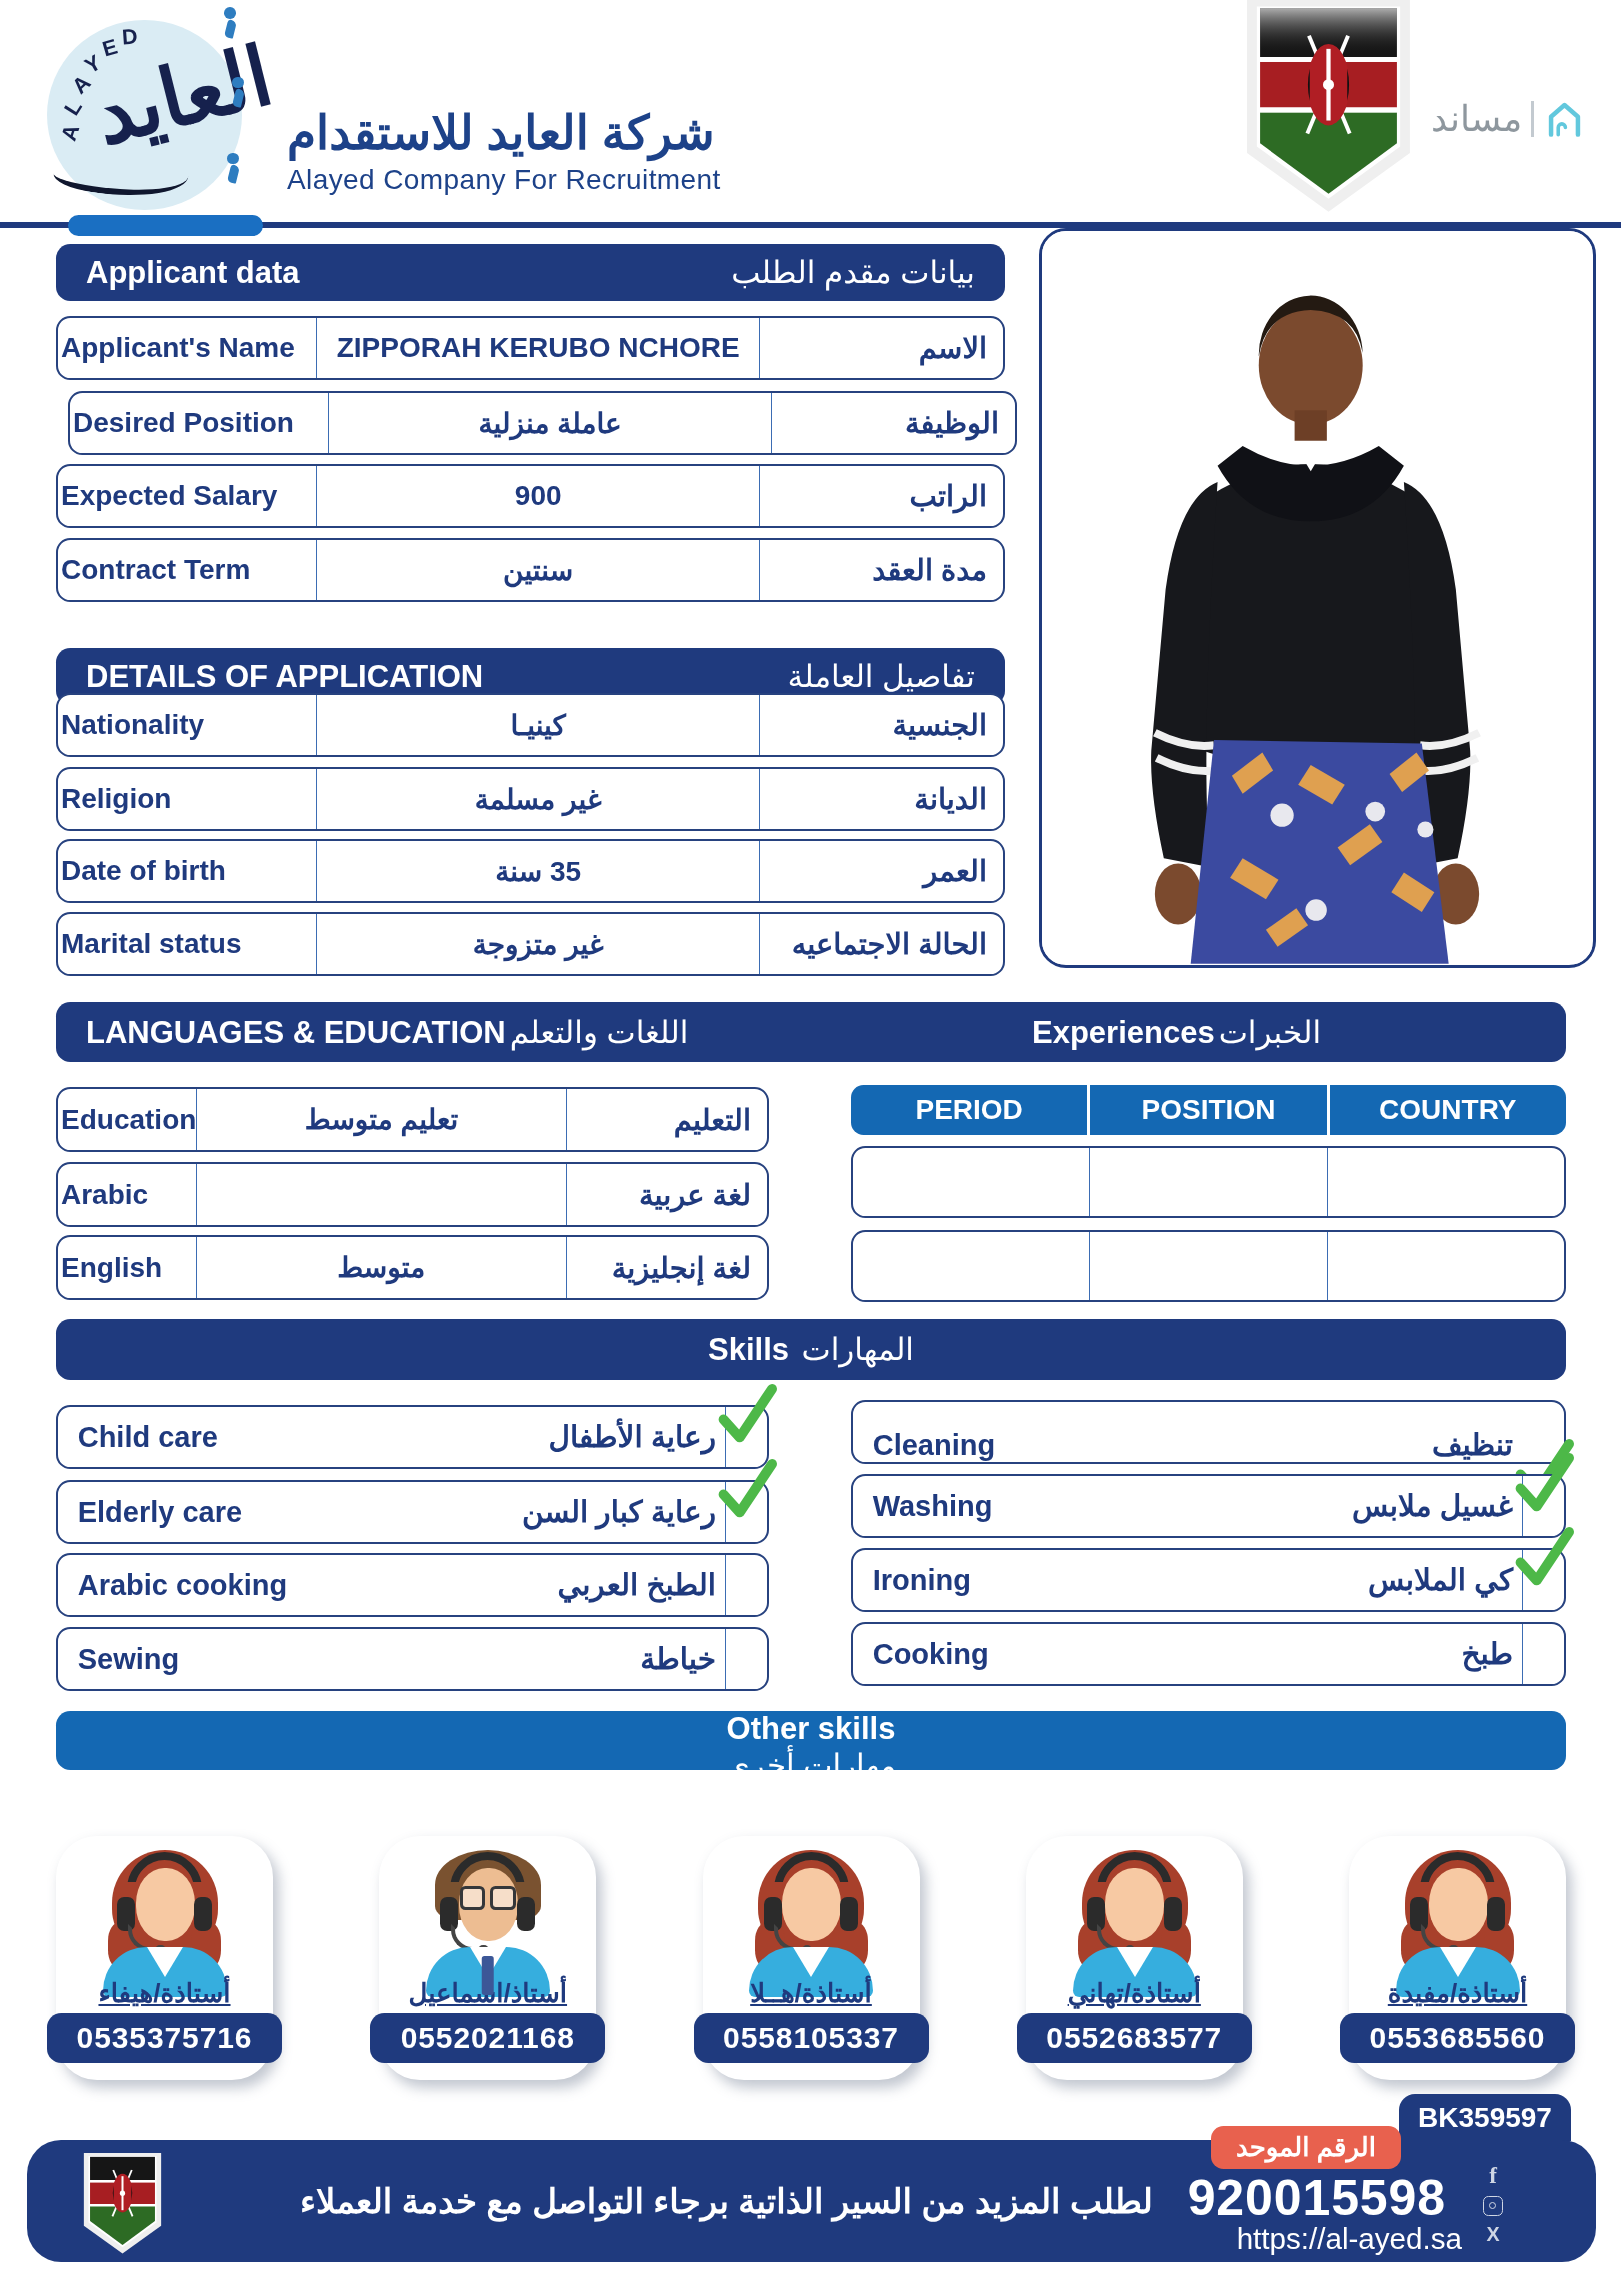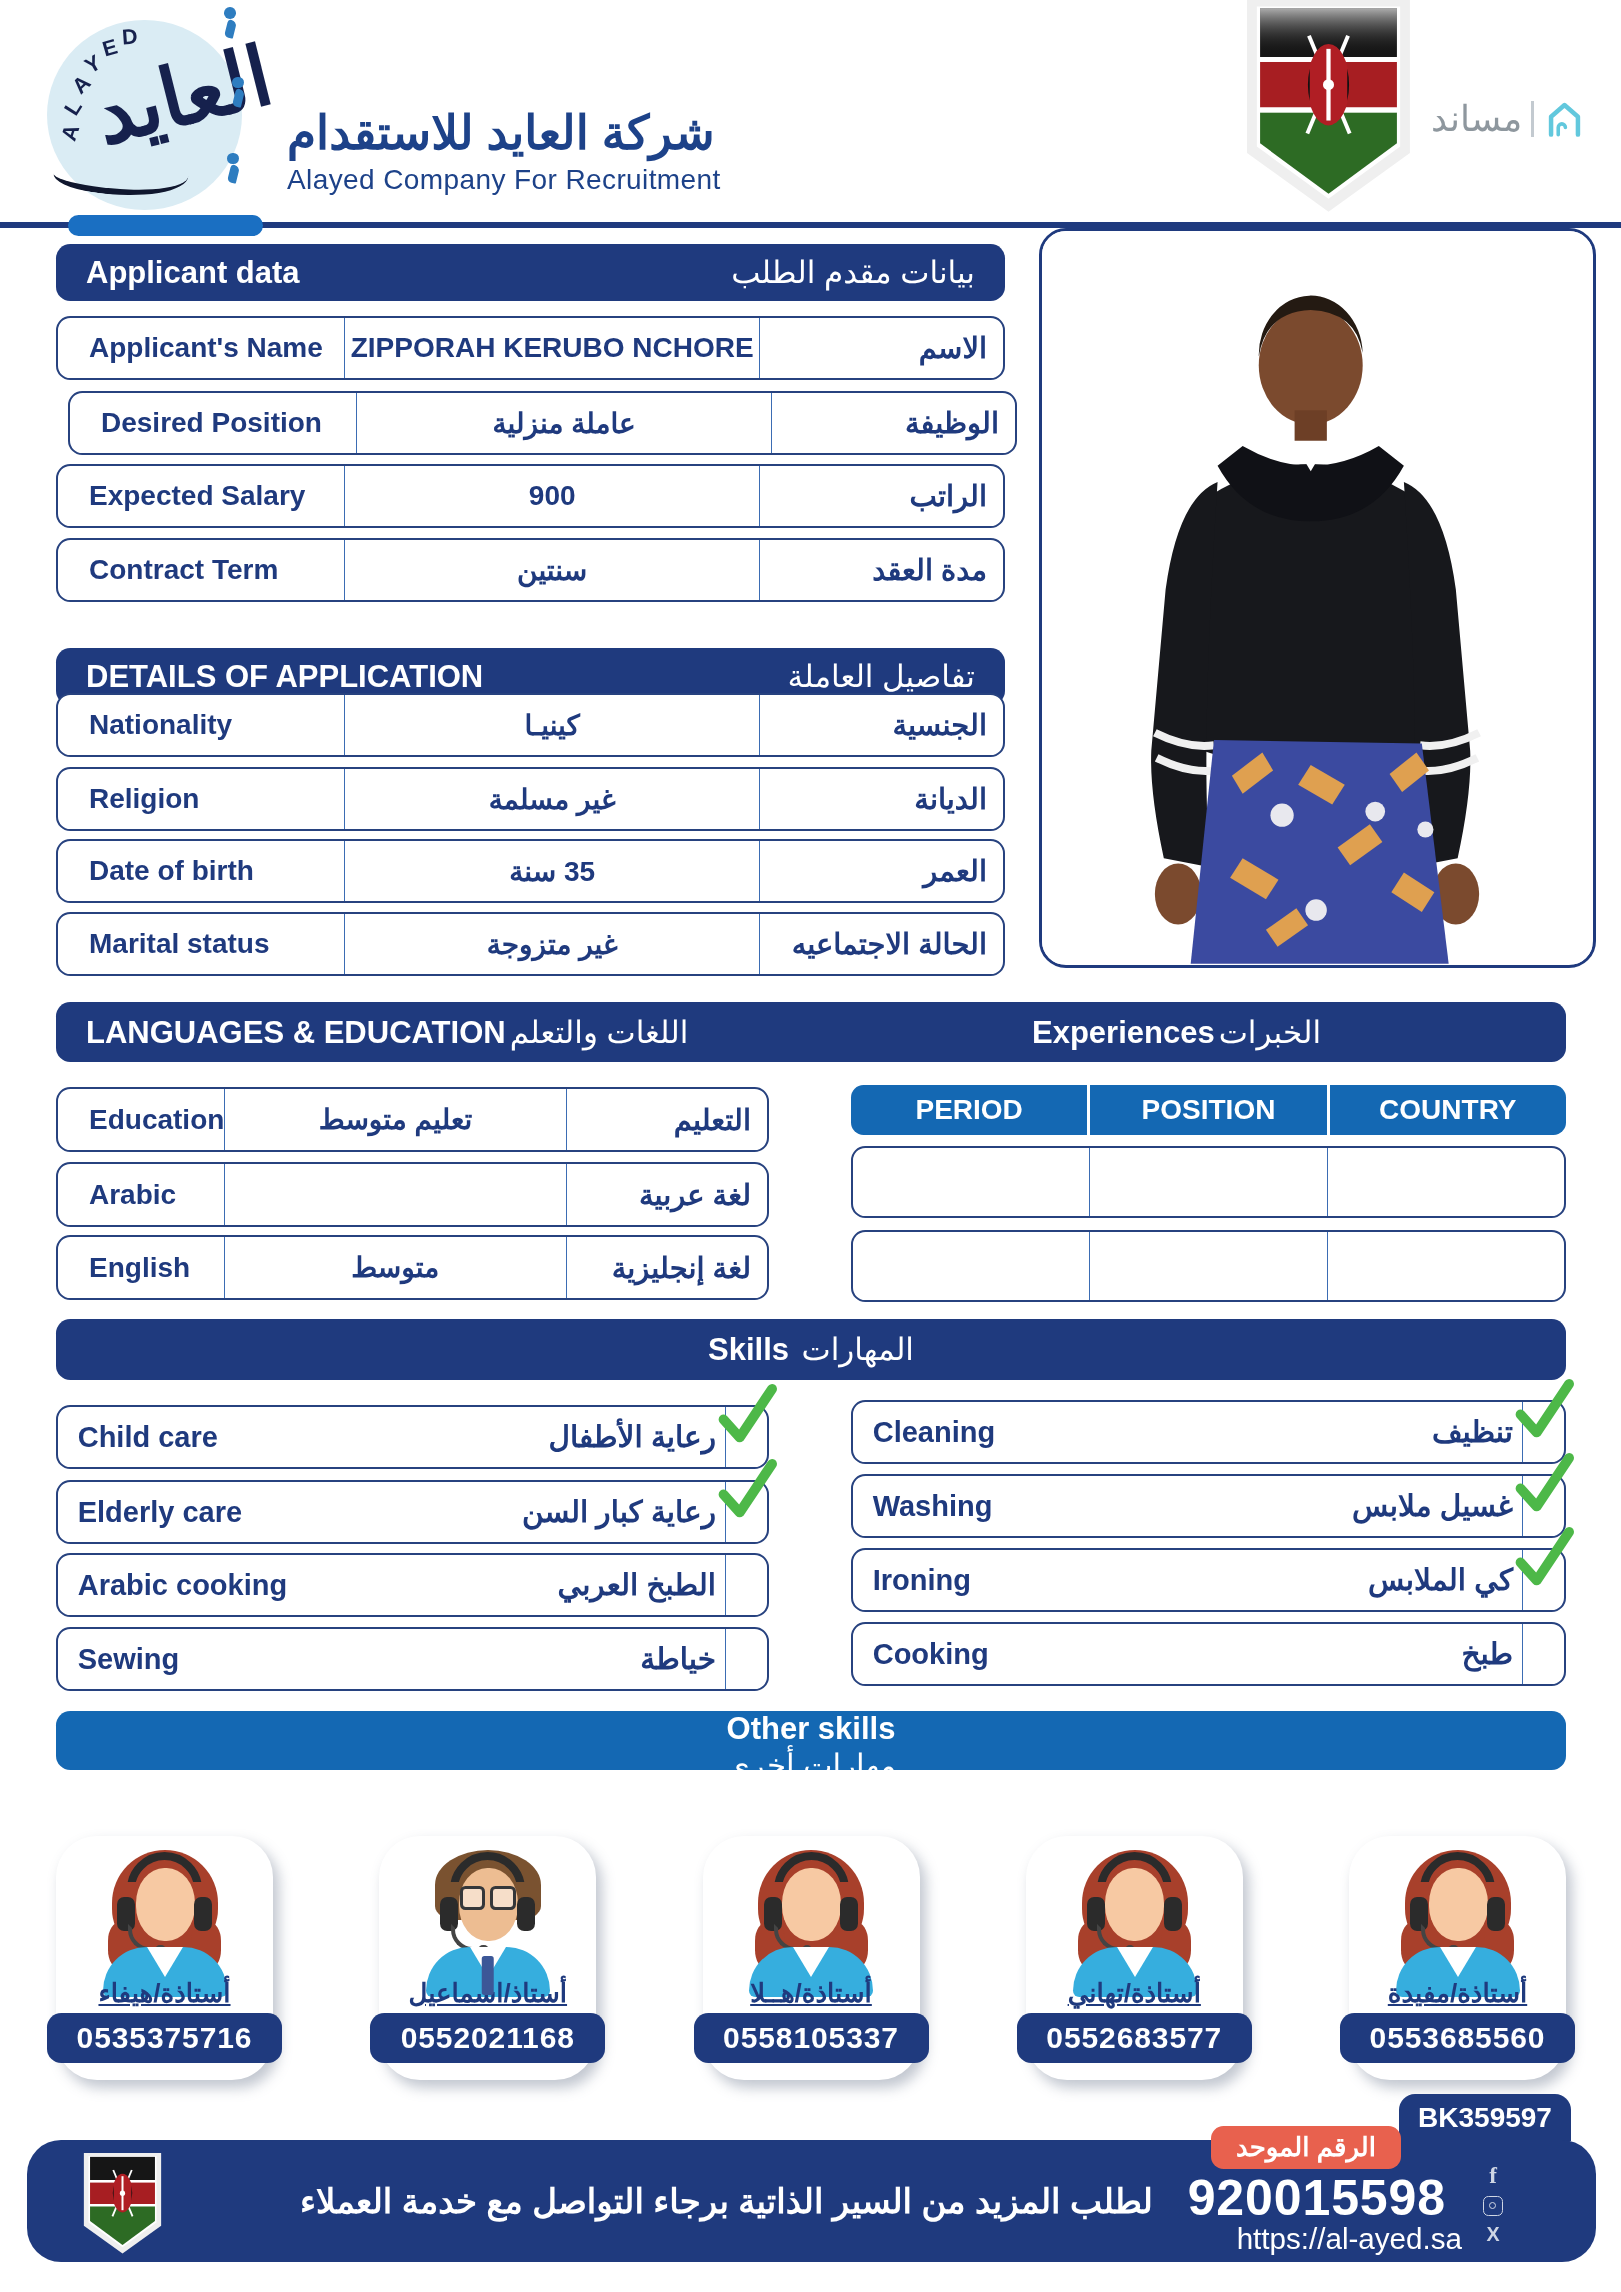--- a/index.html
+++ b/index.html
@@ -31,21 +31,21 @@
   
   .bar{position:absolute;background:#1f3a7e;border-radius:14.3px;color:#fff;
        display:flex;justify-content:space-between;align-items:center;padding:0 30px;box-sizing:border-box;}
   .bar .t-en{font-size:31px;font-weight:bold;}
   .bar .t-ar{font-size:31px;direction:rtl;}
   .bar-light{background:#1468b3;flex-direction:column;}
 
   
   .drow{position:absolute;background:#fff;border:2.7px solid #27427f;border-radius:14.3px;
         display:flex;align-items:stretch;box-sizing:border-box;}
-  .drow .c-en{flex:0 0 27%;display:flex;align-items:center;padding-left:31px;
+  .drow .c-en{flex:0 0 27%;display:flex;align-items:center;padding-left:3px;
               font-size:28px;font-weight:bold;border-right:1.8px solid #3b6cb3;}
   .drow .c-val{flex:1 1 auto;display:flex;align-items:center;justify-content:center;
                font-size:28px;font-weight:bold;direction:rtl;}
   .drow .c-ar{flex:0 0 24%;display:flex;align-items:center;justify-content:flex-start;
               padding-right:16px;font-size:29px;font-weight:bold;border-left:1.8px solid #3b6cb3;direction:rtl;}
 
   .lrow .c-en{flex:0 0 19%;}
   .lrow .c-ar{flex:0 0 26%;}
 
   
@@ -356,21 +356,21 @@
     </div>
   </div>
   <div class="skill unchecked" style="left:56px;top:1627px;width:713px;height:64px;">
     <div class="s-en">Sewing</div>
     <div class="s-ar">خياطة</div>
     <div class="s-check">
       
     </div>
   </div>
 
-  <div class="skill" style="left:851px;top:1400px;width:715px;height:64px;">
+  <div class="skill" style="left:851px;top:1400px;width:715px;height:64px;align-items:flex-end;">
     <div class="s-en">Cleaning</div>
     <div class="s-ar">تنظيف</div>
     <div class="s-check">
       <svg class="check-icon" width="70" height="70" viewBox="0 0 78 78">
         <path d="M14 44 L32 64 L68 10" fill="none" stroke="#4db848" stroke-width="11" stroke-linecap="round" stroke-linejoin="round"></path>
       </svg>
     </div>
   </div>
   <div class="skill" style="left:851px;top:1474px;width:715px;height:64px;">
     <div class="s-en">Washing</div>

